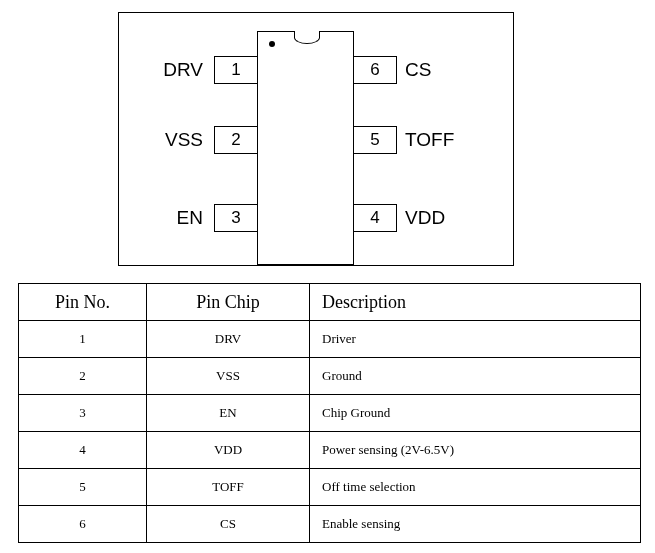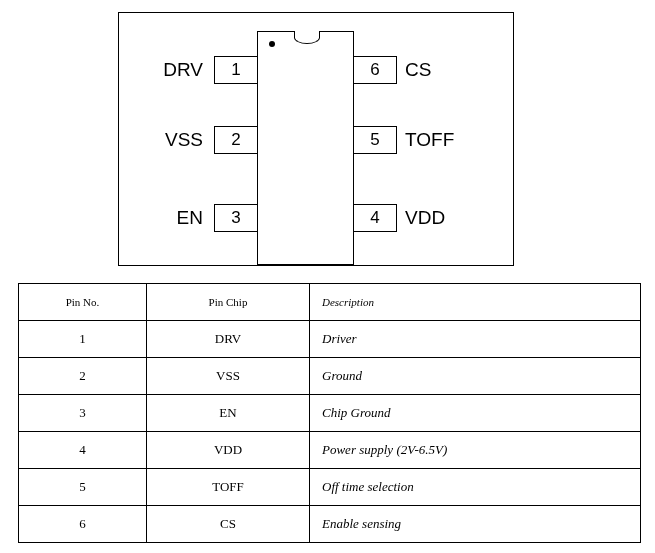--- a/index.html
+++ b/index.html
@@ -106,22 +106,22 @@
   }
   #pin-table td, #pin-table th {
     border: 1px solid #000000;
     height: 36px;
     font-weight: normal;
     font-size: 13px;
     padding: 0 6px;
   }
   #pin-table .col-no   { width: 115px; text-align: center; }
   #pin-table .col-name { width: 150px; text-align: center; }
-  #pin-table .col-desc { text-align: left; padding-left: 12px; font-style: italic; }
-  #pin-table thead td { font-size: 11px; }
+  #pin-table .col-desc { text-align: left; padding-left: 12px; }
+  #pin-table thead td { font-size: 18px; }
   #pin-table thead .col-desc { padding-left: 12px; }
 </style>
 </head>
 <body>
 
 <div id="pinout-diagram">
 
   <div class="chip-body"></div>
   <div class="pin1-dot"></div>
   <div class="chip-notch"></div>
@@ -166,21 +166,21 @@
       <td class="col-desc">Ground</td>
     </tr>
     <tr>
       <td class="col-no">3</td>
       <td class="col-name">EN</td>
       <td class="col-desc">Chip Ground</td>
     </tr>
     <tr>
       <td class="col-no">4</td>
       <td class="col-name">VDD</td>
-      <td class="col-desc">Power supply (2V-6.5V)</td>
+      <td class="col-desc">Power sensing (2V-6.5V)</td>
     </tr>
     <tr>
       <td class="col-no">5</td>
       <td class="col-name">TOFF</td>
       <td class="col-desc">Off time selection</td>
     </tr>
     <tr>
       <td class="col-no">6</td>
       <td class="col-name">CS</td>
       <td class="col-desc">Enable sensing</td>

